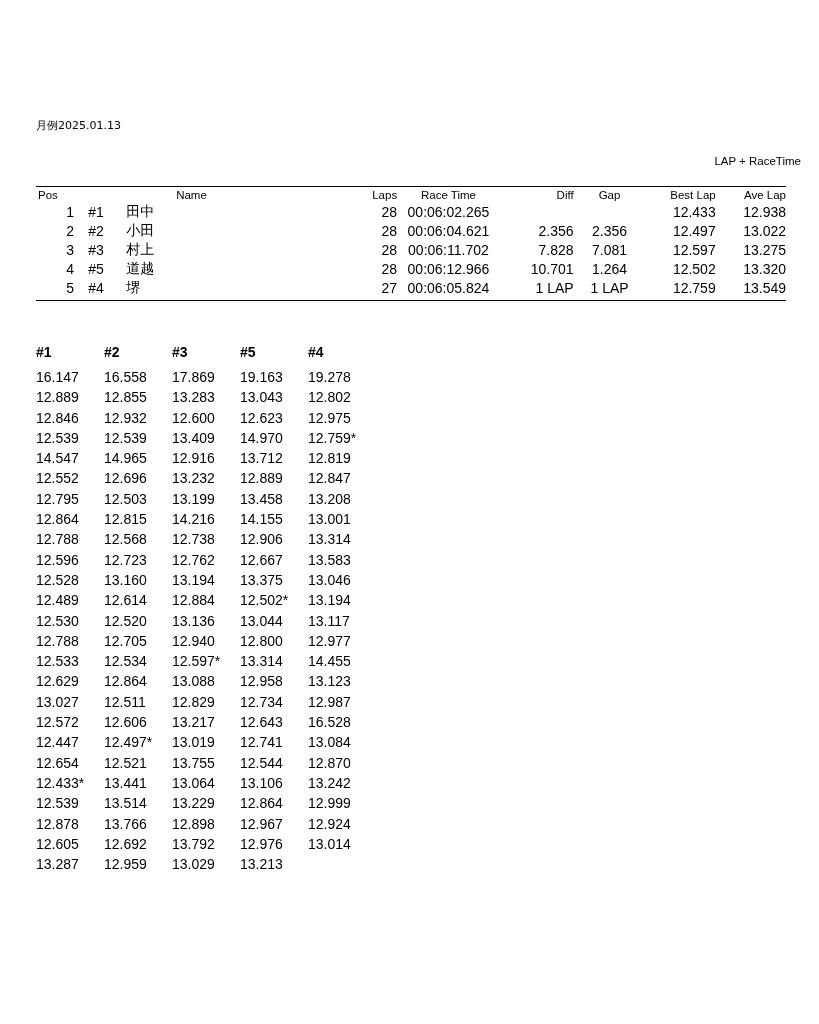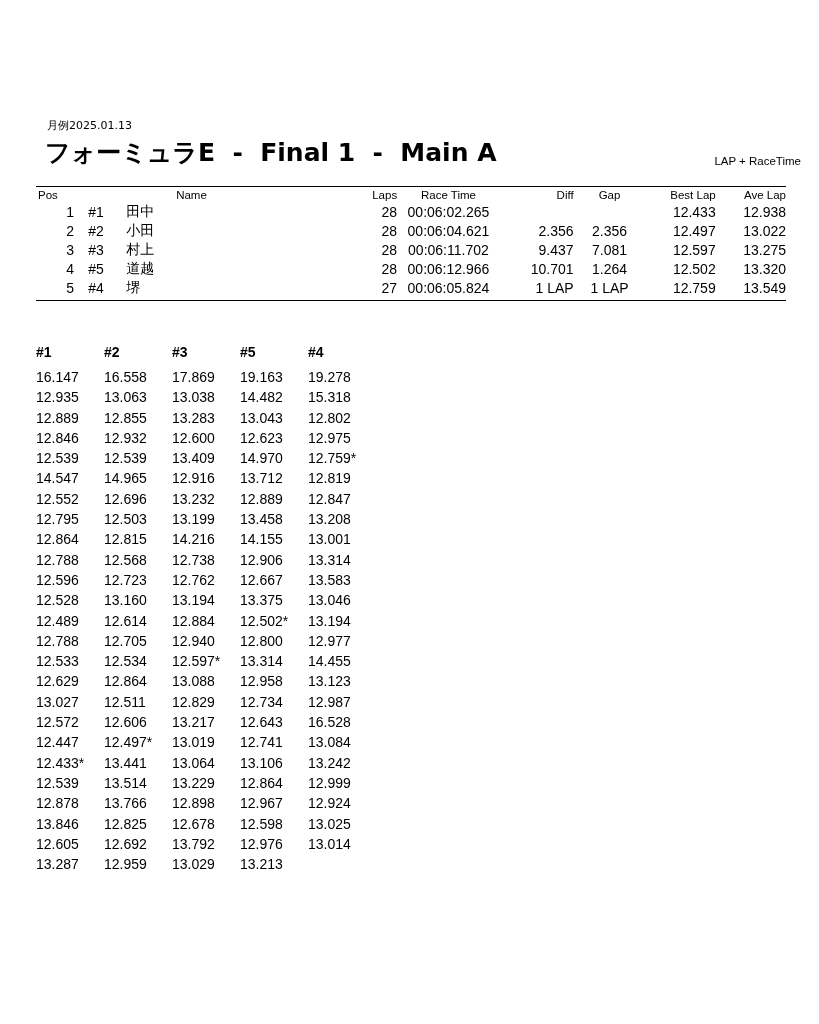--- a/index.html
+++ b/index.html
@@ -74,21 +74,21 @@
   .c-time  { width: 110px; text-align: center; }
   .c-diff  { width: 85px;  text-align: right; }
   .c-gap   { width = 0; width: 85px;  text-align: center; }
   .c-best  { width: 80px;  text-align: right; }
   .c-ave   { width: 80px;  text-align: right; }
 
   th.c-pos  { text-align: left; padding-left: 2px !important; margin-top: 41px;}
   th.c-name { text-align: left; padding-left: 50px !important; }
   th.c-num  { text-align: left; }
 
-  .jp { font-family: "DejaVu Sans", sans-serif; margin-left: 11px; }
+  .jp { font-family: "DejaVu Sans", sans-serif; }
 
   
   .laps {
     position: absolute;
     left: 36px;
     top: 344px;
     font-size: 14px;
   }
   table.lap {
     border-collapse: collapse;
@@ -108,21 +108,20 @@
     white-space: pre;
   }
 </style>
 </head>
 <body>
 
 <div class="page">
 
   <div class="date-line jp">月例2025.01.13</div>
 
-  <div class="title jp">フォーミュラE  -  Final 1  -  Main A</div>
 
   <div class="subtitle-right">LAP + RaceTime</div>
 
   <div class="results">
     <table class="res">
       <thead>
         <tr>
           <th class="c-pos">Pos</th>
           <th class="c-num"></th>
           <th class="c-name">Name</th>
@@ -156,21 +155,21 @@
           <td class="c-gap">2.356</td>
           <td class="c-best">12.497</td>
           <td class="c-ave">13.022</td>
         </tr>
         <tr>
           <td class="c-pos">3</td>
           <td class="c-num">#3</td>
           <td class="c-name jp">村上</td>
           <td class="c-laps">28</td>
           <td class="c-time">00:06:11.702</td>
-          <td class="c-diff">9.437</td>
+          <td class="c-diff">7.828</td>
           <td class="c-gap">7.081</td>
           <td class="c-best">12.597</td>
           <td class="c-ave">13.275</td>
         </tr>
         <tr>
           <td class="c-pos">4</td>
           <td class="c-num">#5</td>
           <td class="c-name jp">道越</td>
           <td class="c-laps">28</td>
           <td class="c-time">00:06:12.966</td>
@@ -207,27 +206,20 @@
       </thead>
       <tbody id="lap-body">
           <tr>
             <td>16.147</td>
             <td>16.558</td>
             <td>17.869</td>
             <td>19.163</td>
             <td>19.278</td>
           </tr>
           <tr>
-            <td>12.935</td>
-            <td>13.063</td>
-            <td>13.038</td>
-            <td>14.482</td>
-            <td>15.318</td>
-          </tr>
-          <tr>
             <td>12.889</td>
             <td>12.855</td>
             <td>13.283</td>
             <td>13.043</td>
             <td>12.802</td>
           </tr>
           <tr>
             <td>12.846</td>
             <td>12.932</td>
             <td>12.600</td>
@@ -291,20 +283,27 @@
             <td>13.046</td>
           </tr>
           <tr>
             <td>12.489</td>
             <td>12.614</td>
             <td>12.884</td>
             <td>12.502*</td>
             <td>13.194</td>
           </tr>
           <tr>
+            <td>12.530</td>
+            <td>12.520</td>
+            <td>13.136</td>
+            <td>13.044</td>
+            <td>13.117</td>
+          </tr>
+          <tr>
             <td>12.788</td>
             <td>12.705</td>
             <td>12.940</td>
             <td>12.800</td>
             <td>12.977</td>
           </tr>
           <tr>
             <td>12.533</td>
             <td>12.534</td>
             <td>12.597*</td>
@@ -333,20 +332,27 @@
             <td>16.528</td>
           </tr>
           <tr>
             <td>12.447</td>
             <td>12.497*</td>
             <td>13.019</td>
             <td>12.741</td>
             <td>13.084</td>
           </tr>
           <tr>
+            <td>12.654</td>
+            <td>12.521</td>
+            <td>13.755</td>
+            <td>12.544</td>
+            <td>12.870</td>
+          </tr>
+          <tr>
             <td>12.433*</td>
             <td>13.441</td>
             <td>13.064</td>
             <td>13.106</td>
             <td>13.242</td>
           </tr>
           <tr>
             <td>12.539</td>
             <td>13.514</td>
             <td>13.229</td>
@@ -354,27 +360,20 @@
             <td>12.999</td>
           </tr>
           <tr>
             <td>12.878</td>
             <td>13.766</td>
             <td>12.898</td>
             <td>12.967</td>
             <td>12.924</td>
           </tr>
           <tr>
-            <td>13.846</td>
-            <td>12.825</td>
-            <td>12.678</td>
-            <td>12.598</td>
-            <td>13.025</td>
-          </tr>
-          <tr>
             <td>12.605</td>
             <td>12.692</td>
             <td>13.792</td>
             <td>12.976</td>
             <td>13.014</td>
           </tr>
           <tr>
             <td>13.287</td>
             <td>12.959</td>
             <td>13.029</td>

